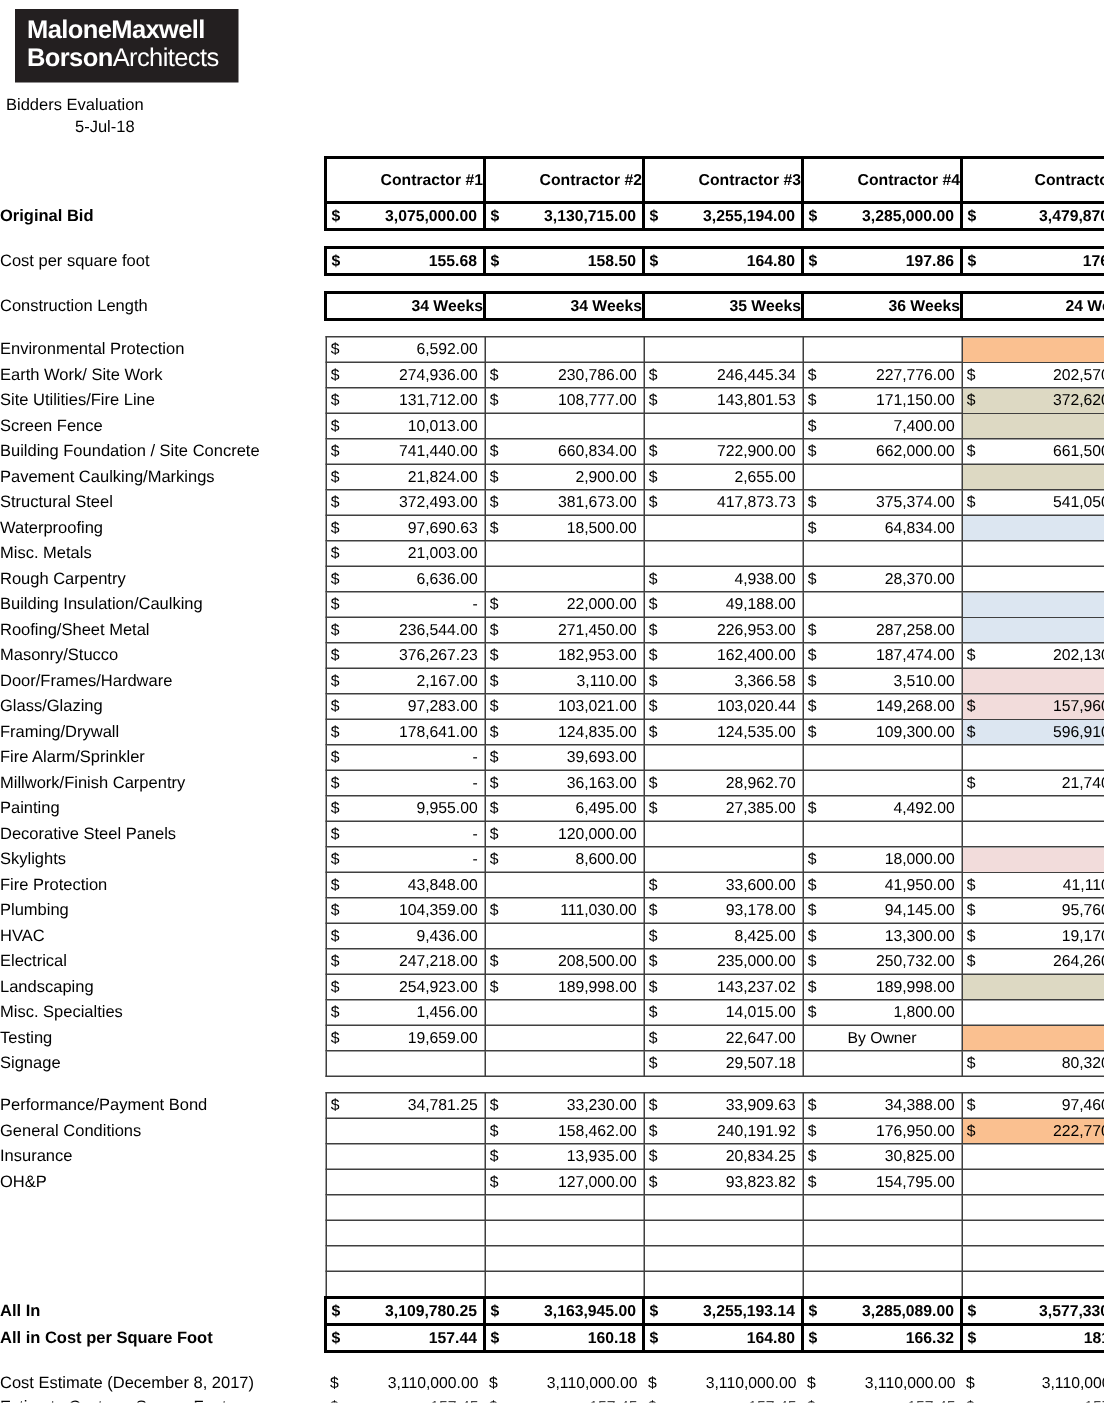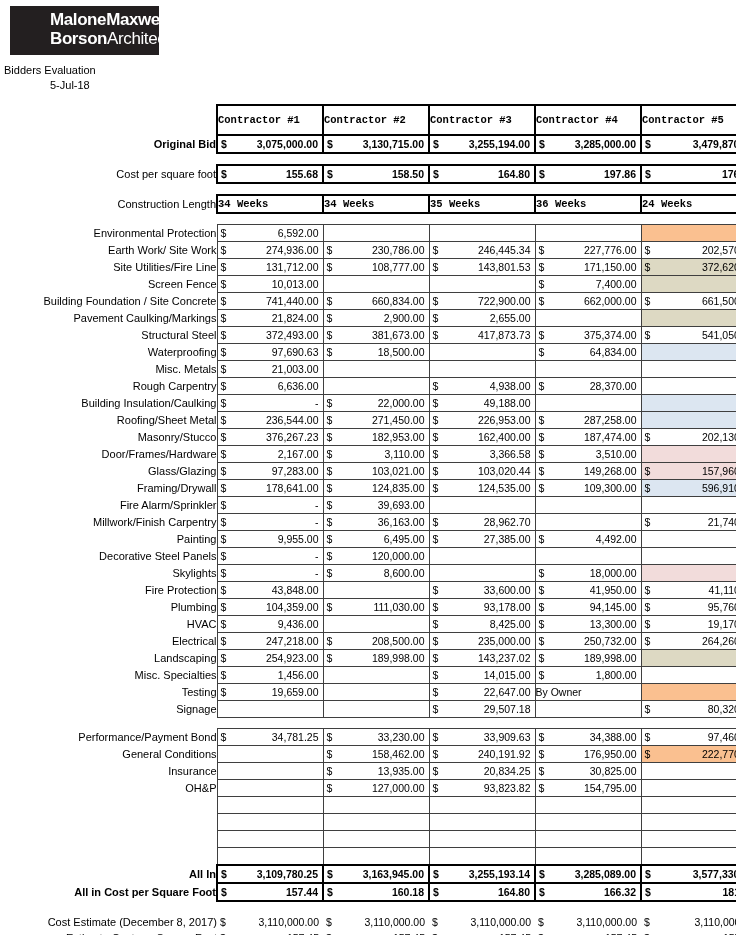--- a/index.html
+++ b/index.html
@@ -25,21 +25,20 @@
     height: 49px;
     background: #231f20;
     color: #ffffff;
     padding: 0;
   }
   #logo-line1, #logo-line2 {
     position: absolute;
     left: 8px;
     white-space: nowrap;
     letter-spacing: -0.4px;
-    margin-left: 32px;
   }
   #logo-line1 { top: 4px; font-size: 17px; font-weight: bold; }
   #logo-line2 { top: 23px; font-size: 17px; }
   #logo-line2 .bold { font-weight: bold; }
   #logo-line2 .light { font-weight: normal; }
 
   
   #doc-title {
     position: absolute;
     left: 4px;
@@ -73,21 +72,21 @@
     vertical-align: middle;
     overflow: hidden;
     white-space: nowrap;
   }
 
   
   td.label {
     width: 216px;
     padding-left: 4px;
     font-size: 11px;
-    text-align: right;
+    text-align: left;
     border: none;
   }
   td.label.b { font-weight: bold; }
 
   
   td.cell {
     width: 104px;
     border: 1px solid #3f3f3f;
     position: relative;
   }
@@ -105,29 +104,28 @@
     left: 3px;
     top: 0;
   }
   .money .amt {
     display: block;
     text-align: right;
     padding-right: 4px;
   }
   .plain {
     display: block;
-    text-align: left;
+    text-align: center;
     line-height: 16px;
   }
   .ctr {
     display: block;
-    text-align: left;
+    text-align: right;
     line-height: 16px;
     font-weight: bold;
-    font-family: Liberation Mono, monospace;
   }
   td.cell.hdr {
     height: 28px;
     border: 2px solid #000000;
     font-weight: bold;
   }
   td.cell.hdr .ctr { line-height: 26px; font-size: 10.5px; }
 
   td.cell.thick  { border: 2px solid #000000; }
   td.cell.bold .money .amt,

